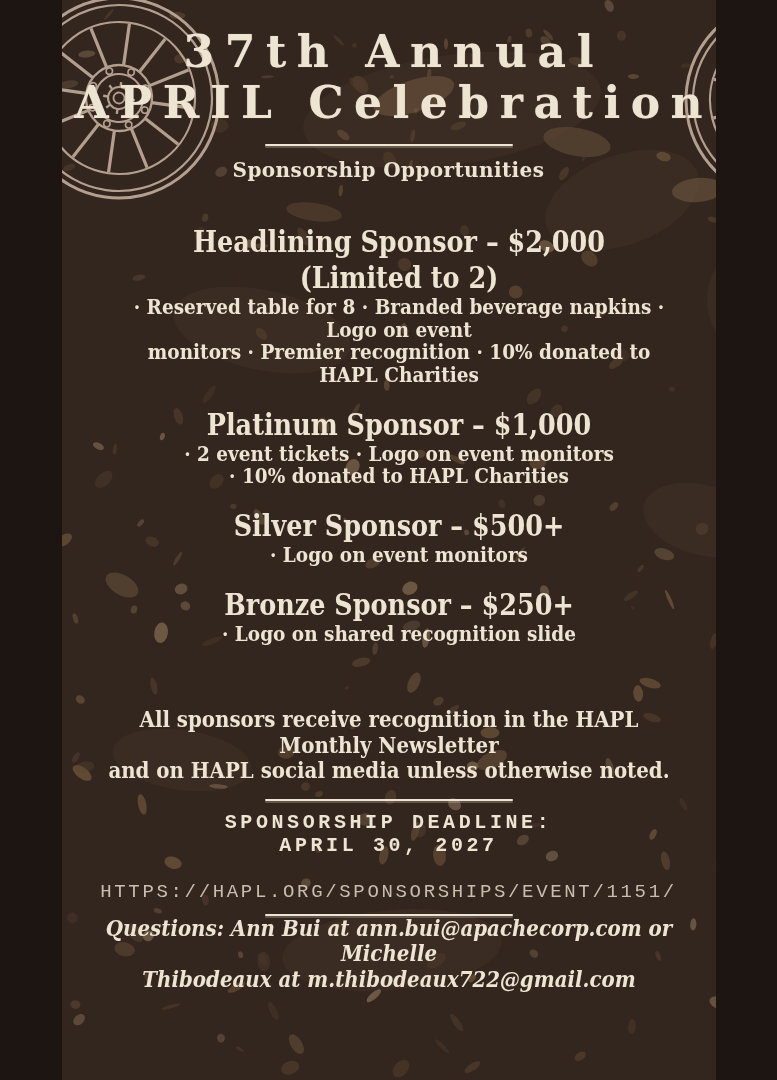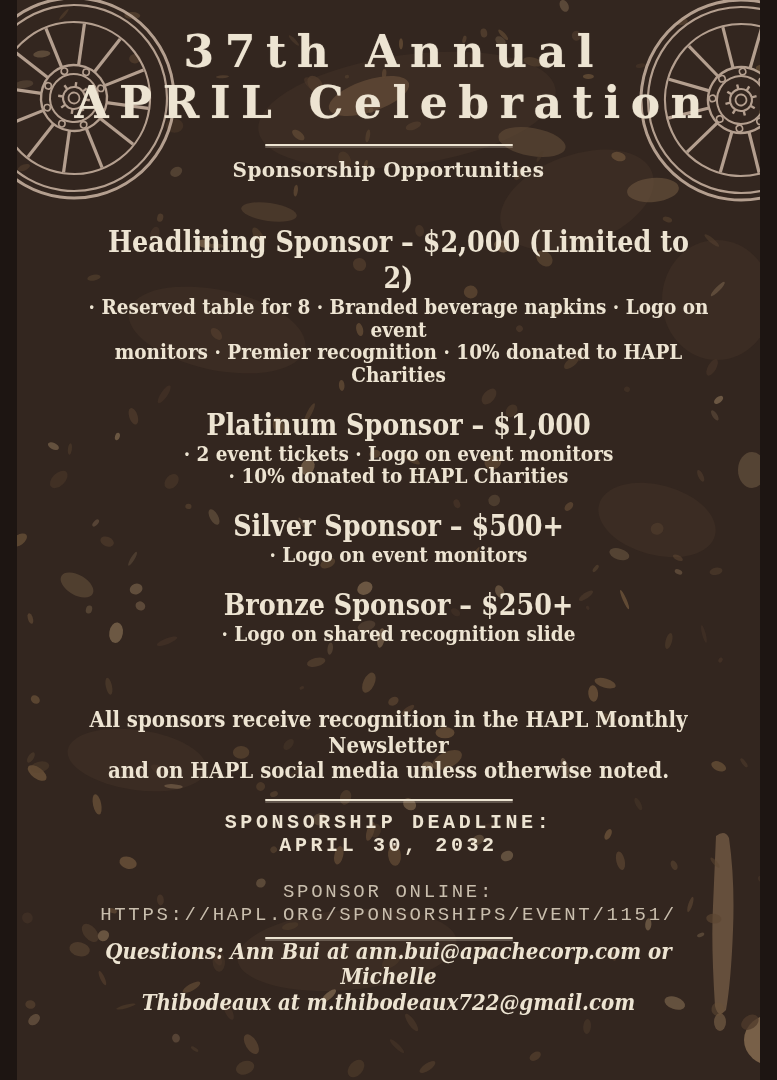--- a/index.html
+++ b/index.html
@@ -5,21 +5,21 @@
   :root{
     --bg:#33261F;
     --cream:#EDE4D2;
     --tan:#C9BEAD;
     --wheel:#C3AD9C;
   }
   html,body{margin:0;padding:0;}
   body{background:#1d1512;}
   .poster{
     position:relative;
-    width:743px;height:1080px;
+    width:654px;height:1080px;
     margin:0 auto;
     background:var(--bg);
     overflow:hidden;
     font-family:"DejaVu Serif", serif;
     color:var(--cream);
   }
   .texture{position:absolute;left:0;top:0;z-index:1;pointer-events:none;}
   .wheel{position:absolute;width:220px;height:220px;z-index:2;opacity:.9;}
   .wheel.left{left:-53px;top:-12px;transform:rotate(8deg);}
   .wheel.right{left:614px;top:-10px;transform:rotate(-14deg);}
@@ -412,25 +412,24 @@
 
     <div class="note">
       <div class="note-line">All sponsors receive recognition in the HAPL Monthly Newsletter</div>
       <div class="note-line">and on HAPL social media unless otherwise noted.</div>
     </div>
 
     <div class="divider d2"></div>
 
     <div class="deadline">
       <div class="deadline-line">SPONSORSHIP DEADLINE:</div>
-      <div class="deadline-line">APRIL 30, 2032</div>
+      <div class="deadline-line">APRIL 30, 2027</div>
     </div>
 
     <div class="online">
-      <div class="online-line">SPONSOR ONLINE:</div>
       <div class="online-line">HTTPS://HAPL.ORG/SPONSORSHIPS/EVENT/1151/</div>
     </div>
 
     <div class="divider d3"></div>
 
     <div class="contact">
       <div class="contact-line">Questions: Ann Bui at ann.bui@apachecorp.com or Michelle</div>
       <div class="contact-line">Thibodeaux at m.thibodeaux722@gmail.com</div>
     </div>
 

